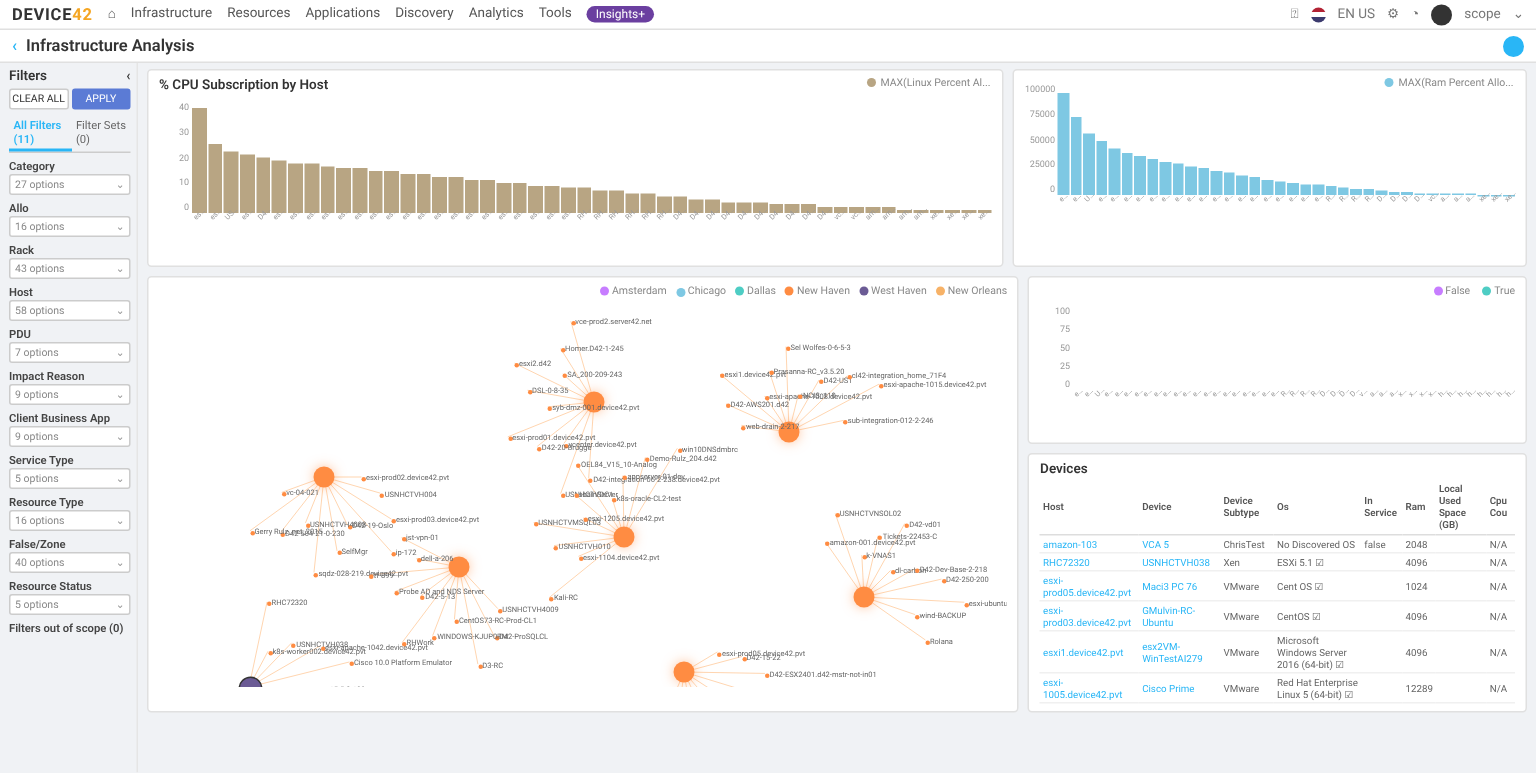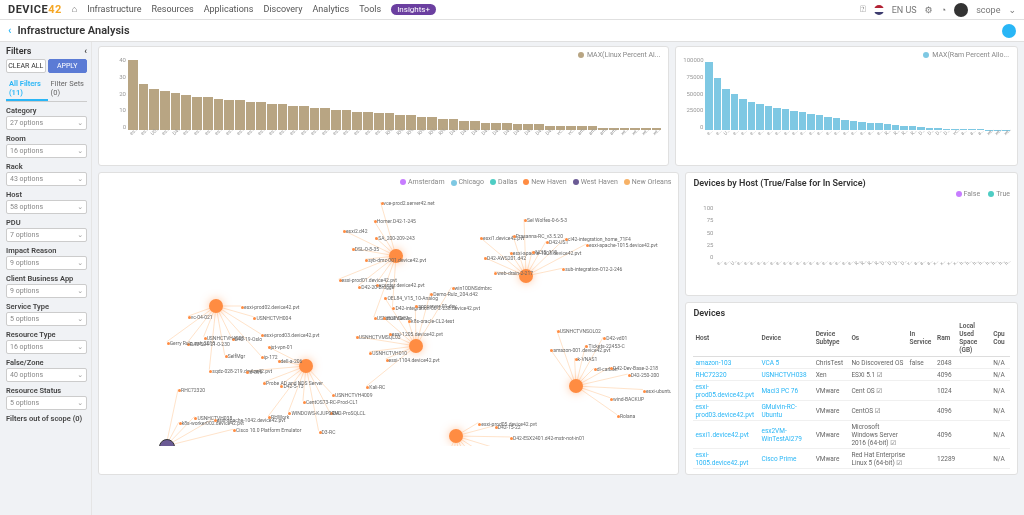--- a/index.html
+++ b/index.html
@@ -112,21 +112,21 @@
   <div class="filter-tabs">
     <div class="ftab active">All Filters (11)</div>
     <div class="ftab">Filter Sets (0)</div>
   </div>
   <div id="fgroups">
         <div class="fgroup">
           <div class="flabel">Category</div>
           <div class="fselect">27 options</div>
         </div>
         <div class="fgroup">
-          <div class="flabel">Room</div>
+          <div class="flabel">Allo</div>
           <div class="fselect">16 options</div>
         </div>
         <div class="fgroup">
           <div class="flabel">Rack</div>
           <div class="fselect">43 options</div>
         </div>
         <div class="fgroup">
           <div class="flabel">Host</div>
           <div class="fselect">58 options</div>
         </div>
@@ -159,20 +159,21 @@
           <div class="fselect">5 options</div>
         </div>
       </div>
   <div class="flabel" style="margin-top:4px">Filters out of scope (0)</div>
 </div>
 
 <div class="content">
 
   <div class="row">
     <div class="panel" style="flex:1.7">
+      <div class="ptitle">% CPU Subscription by Host</div>
       <div class="legend">
             <span class="legdot" style="background:#b8a583"></span>
             <span>MAX(Linux Percent Al...</span>
           </div>
       <div class="chart" id="chart-cpu">
             <div class="yaxis">
               <div>40</div>
               <div>30</div>
               <div>20</div>
               <div>10</div>
@@ -627,21 +628,20 @@
             <div class="nnode" style="left: 345.538px; top: 100.855px;"></div>
             <div class="nlabel" style="left: 348.538px; top: 98.8555px;">win10DNSdmbrc</div>
             <div class="nnode" style="left: 456.191px; top: 82.3073px;"></div>
             <div class="nlabel" style="left: 459.191px; top: 80.3073px;">sub-integration-012-2-246</div>
             <div class="nnode" style="left: 510.958px; top: 228.679px;"></div>
             <div class="nlabel" style="left: 513.958px; top: 226.679px;">Rolana</div>
           </div>
     </div>
     <div style="flex:1;display:flex;flex-direction:column;gap:6px">
       <div class="panel">
-        <div class="ptitle">Devices by Host (True/False for In Service)</div>
         <div class="dual-legend">
           <span>
                 <span class="legdot" style="background:#c77dff"></span>
                 <span>False</span>
               </span>
           <span>
                 <span class="legdot" style="background:#4ecdc4"></span>
                 <span>True</span>
               </span>
         </div>

